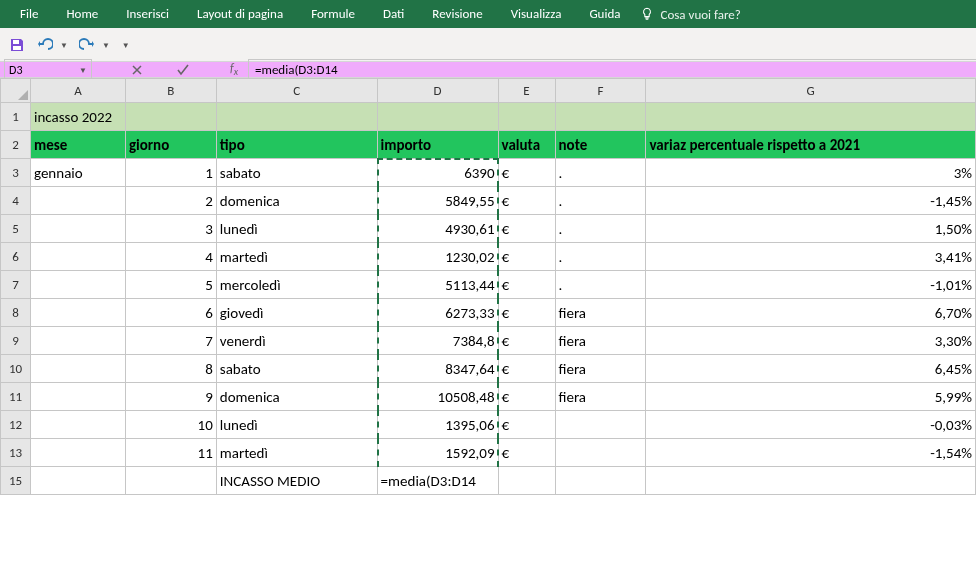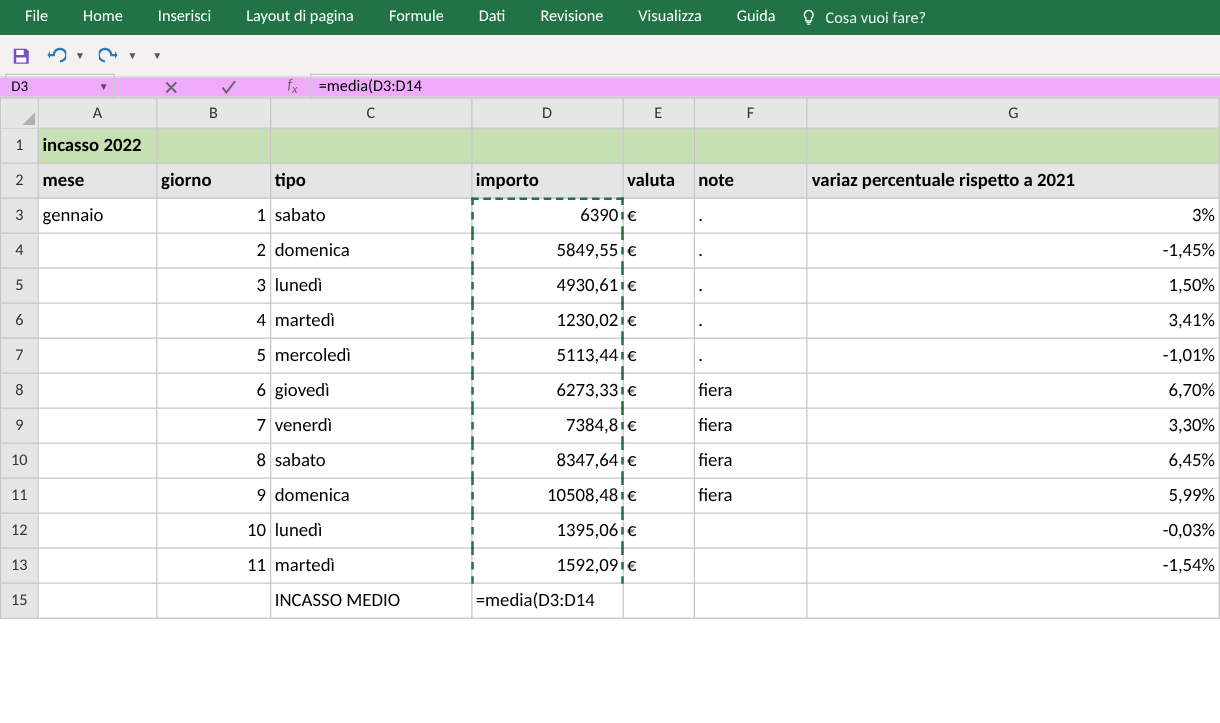--- a/index.html
+++ b/index.html
@@ -28,22 +28,22 @@
   .gridwrap { position: relative; }
   table.grid { border-collapse: collapse; table-layout: fixed; }
   table.grid th, table.grid td { border: 1px solid #c6c6c6; font-size: 15px; height: 24px; padding: 0 3px; vertical-align: middle; }
   table.grid th { background: #e6e6e6; font-weight: normal; color: #333; font-size: 13px; text-align: center; }
   table.grid th.rowhead { width: 30px; text-align: center; }
   table.grid td { height: 28px; }
   
   .corner { background: #e6e6e6; border: 1px solid #c6c6c6; position: relative; }
   .corner::after { content: ""; position: absolute; right: 2px; bottom: 2px; width: 0; height: 0; border-right: 10px solid #b0b0b0; border-top: 10px solid transparent; }
   
-  .row1 td { background: #C6E0B4; font-weight: bold; }
-  .row2 td { background: #e5e5e5; font-weight: bold; }
+  .row1 td { background: #C6E0B4; font-weight: normal; }
+  .row2 td { background: #22c55e; font-weight: bold; }
   
   .r { text-align: right; }
   .l { text-align: left; }
   
   .marchD { position: relative; }
   .marchD::before { content:""; position:absolute; inset:-1px; border-left:2px dashed #217346; border-right:2px dashed #217346; pointer-events:none; }
   .marchD.top::before { border-top:2px dashed #217346; }
   .marchD.bot::before { border-bottom:2px dashed #217346; }
   
   .editing { text-align:left; }

